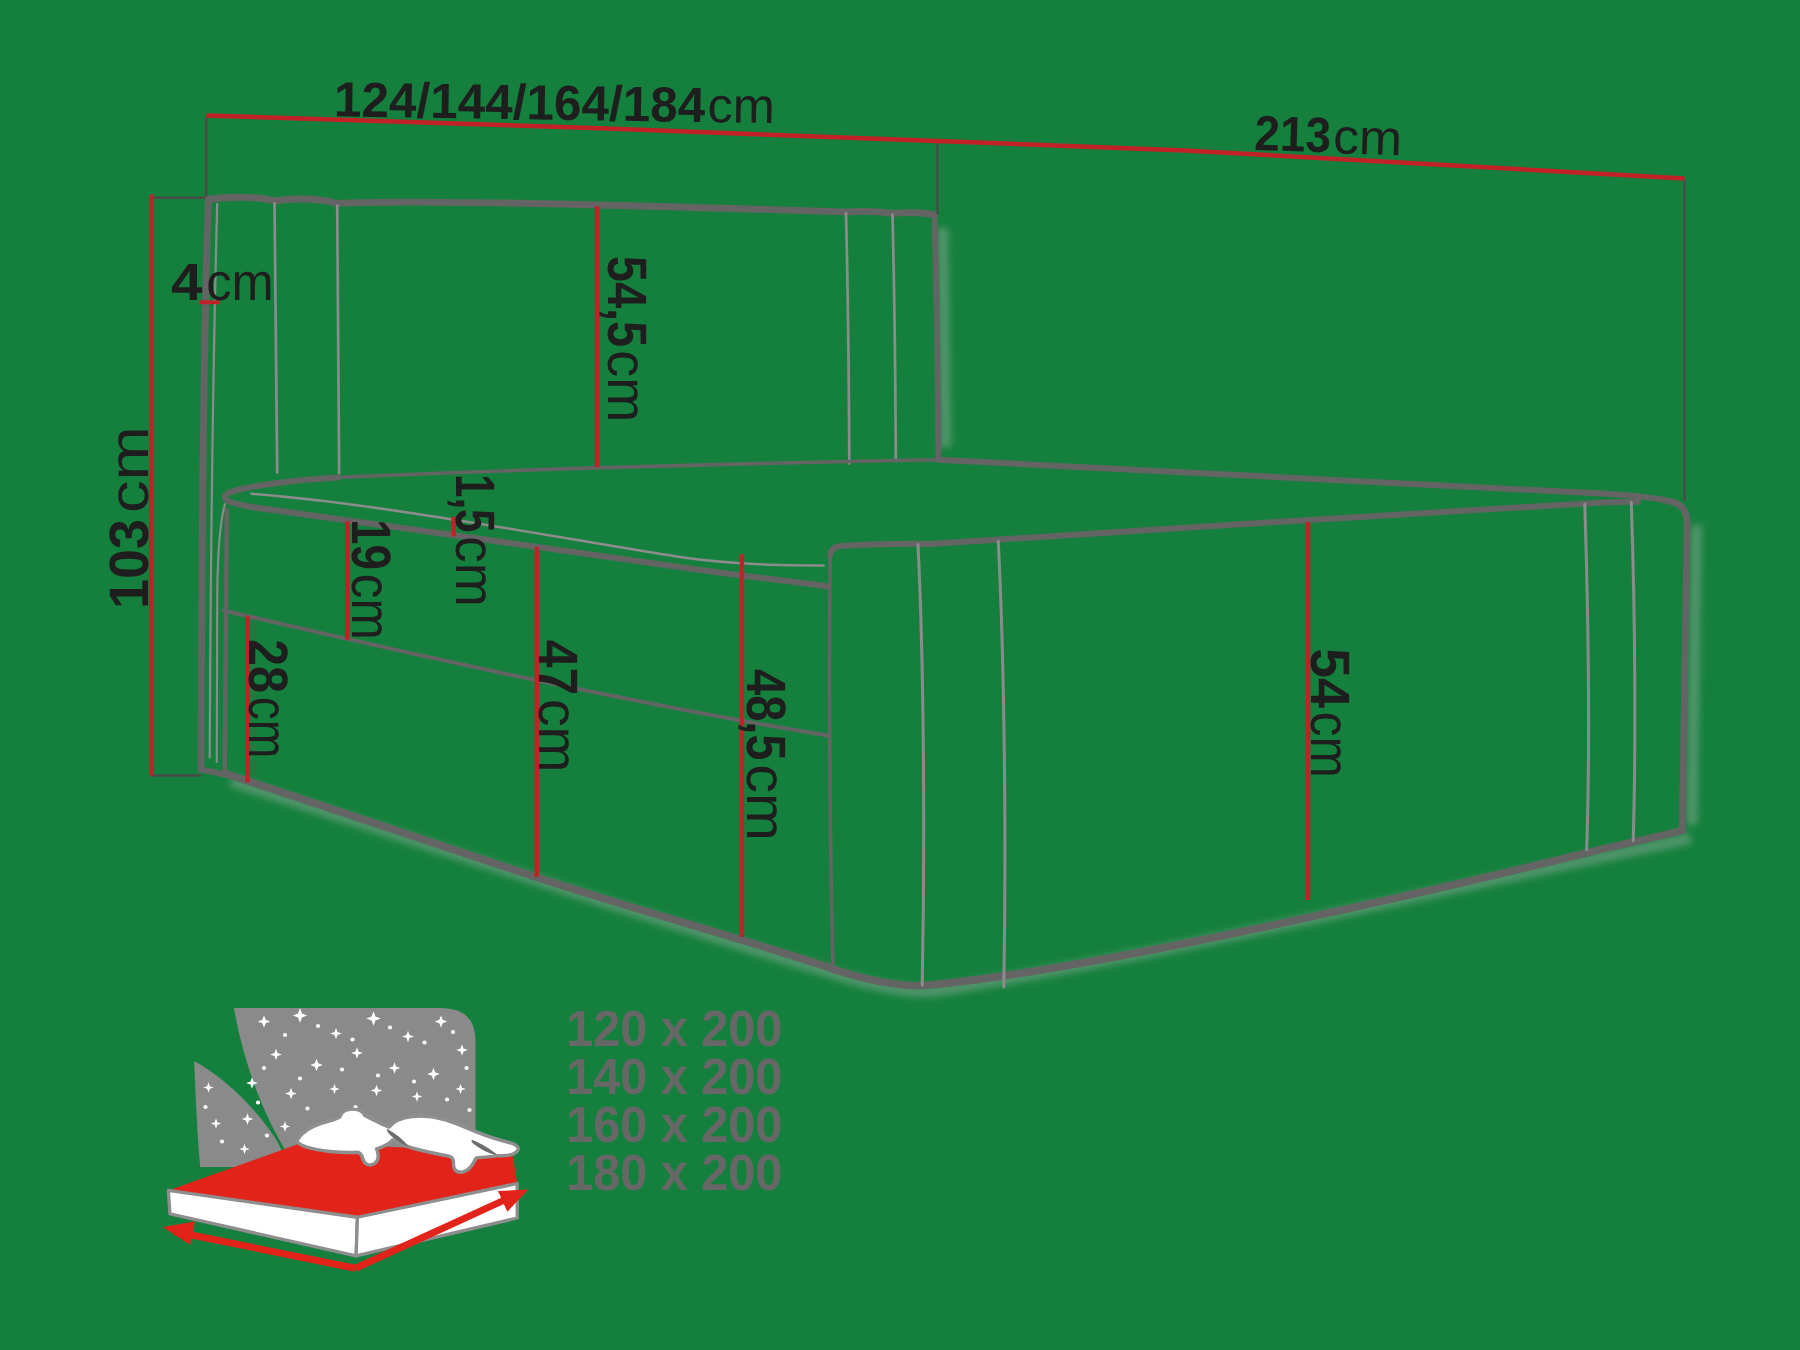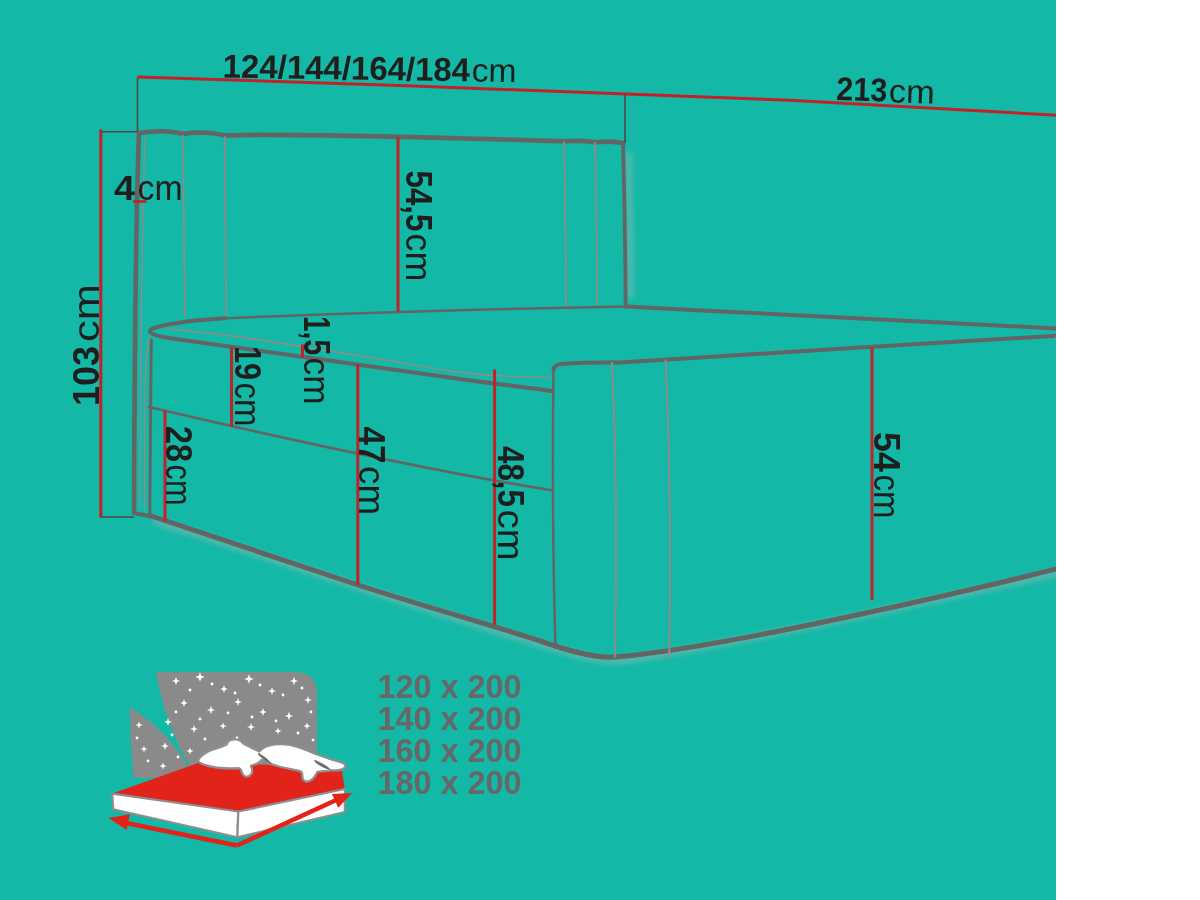--- a/index.html
+++ b/index.html
@@ -1,16 +1,16 @@
 <!DOCTYPE html>
 <html><head>
 <meta charset="utf-8">
 <style>
   html,body{margin:0;padding:0;background:#fff;}
-  .page{width:1056px;height:900px;position:relative;overflow:hidden;background:#14b8a6;}
+  .page{width:1200px;height:900px;position:relative;overflow:hidden;background:#15803d;}
   text{font-family:"Liberation Sans",sans-serif;}
 </style>
 </head>
 <body>
 
 <div class="page">
 <svg width="1200" height="900" viewBox="0 0 1200 900">
   <defs>
     <filter id="soft" x="-20%" y="-20%" width="140%" height="140%">
           <feGaussianBlur stdDeviation="2.6"></feGaussianBlur>

